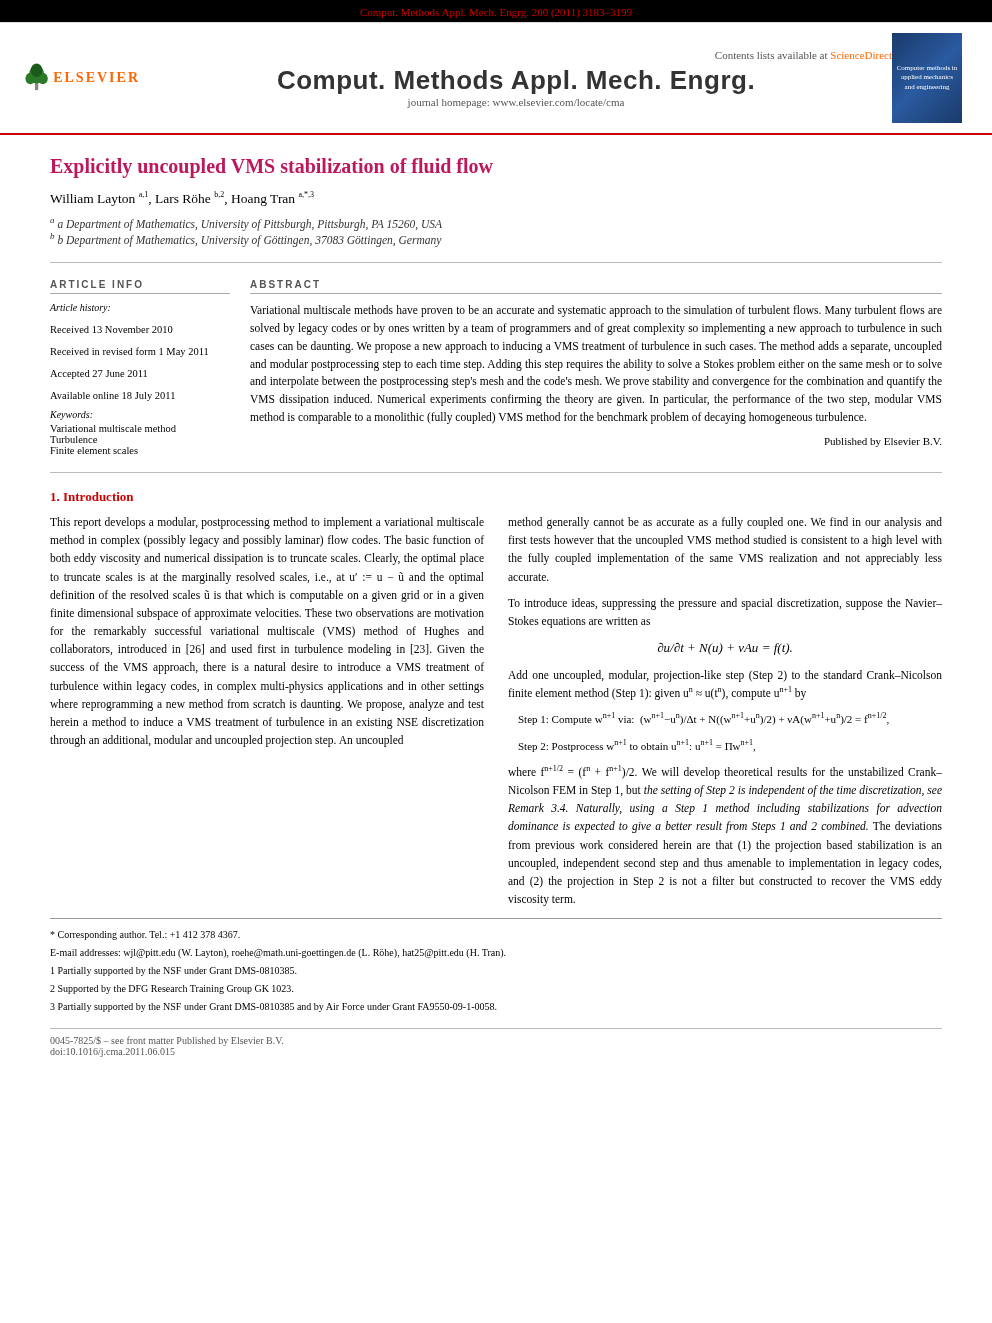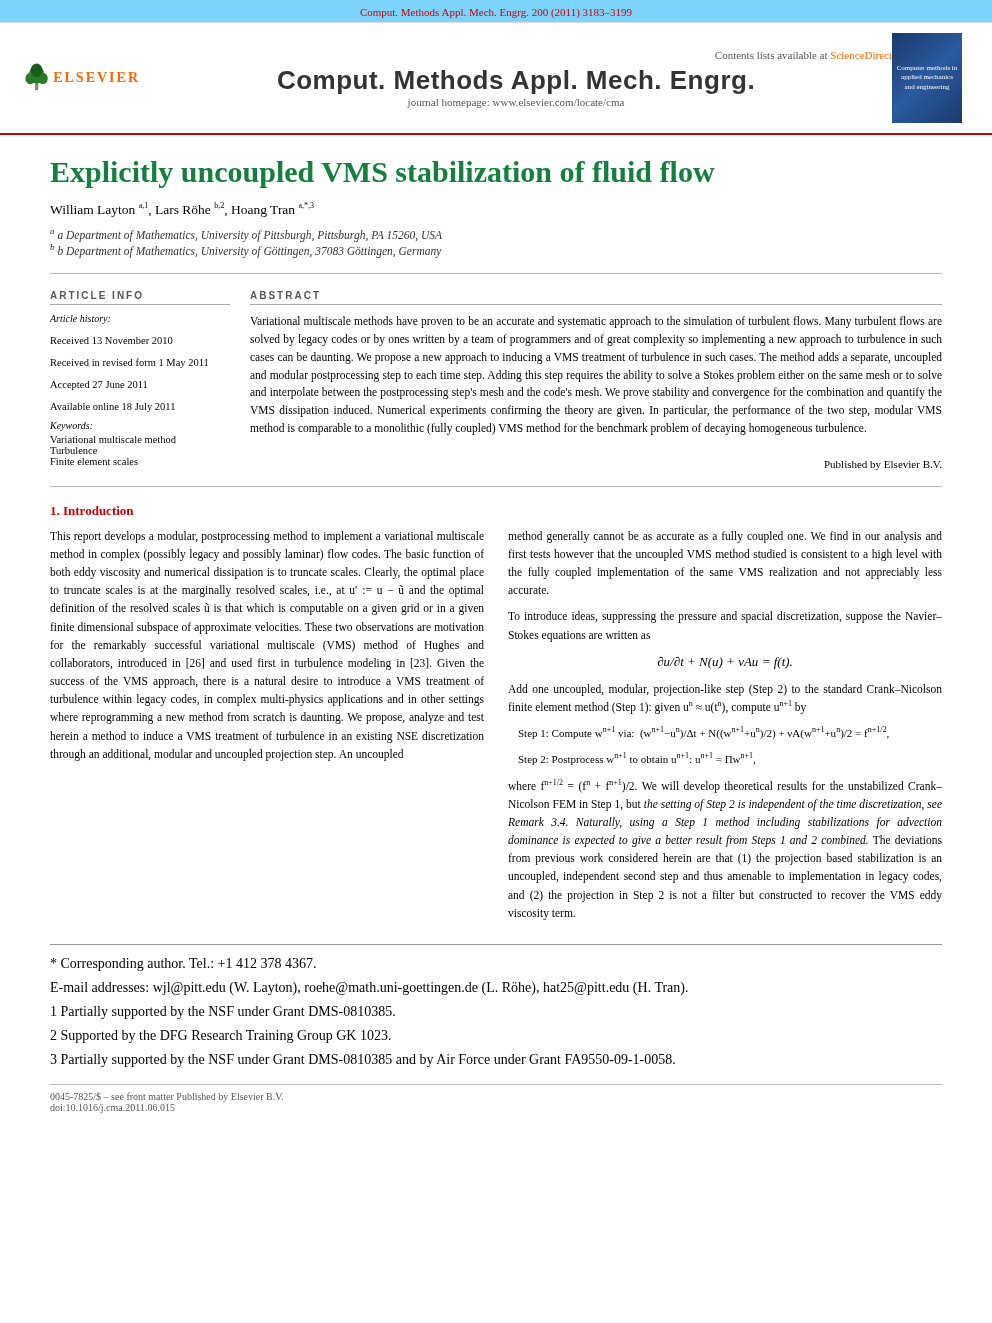--- a/index.html
+++ b/index.html
@@ -5,21 +5,21 @@
     * { margin: 0; padding: 0; box-sizing: border-box; }
     body {
       font-family: 'Times New Roman', Times, serif;
       background: #fff;
       width: 992px;
       min-height: 1323px;
       font-size: 13px;
       color: #000;
     }
     .top-bar {
-      background: #7dd3fc;
+      background: #000000;
       text-align: center;
       padding: 6px 0 4px;
       font-size: 11px;
       color: #c00;
       border-bottom: 1px solid #ddd;
     }
     .journal-header {
       display: flex;
       align-items: center;
       padding: 10px 20px;
@@ -84,23 +84,23 @@
       justify-content: center;
       font-size: 8px;
       color: #fff;
       text-align: center;
       padding: 4px;
     }
     .main-content {
       padding: 20px 50px 20px 50px;
     }
     .article-title {
-      font-size: 30px;
-      font-weight: bold;
-      color: #15803d;
+      font-size: 20px;
+      font-weight: bold;
+      color: #be185d;
       margin-bottom: 12px;
       font-family: 'Times New Roman', Times, serif;
     }
     .authors {
       font-size: 13.5px;
       color: #000;
       margin-bottom: 8px;
     }
     .affiliations {
       font-size: 11.5px;
@@ -175,21 +175,21 @@
     .abstract-text {
       font-size: 11.5px;
       color: #000;
       line-height: 1.55;
       text-align: justify;
     }
     .published-by {
       font-size: 11px;
       text-align: right;
       color: #000;
-      margin-top: 20px;
+      margin-top: 8px;
     }
     .divider {
       border: none;
       border-top: 1px solid #bbb;
       margin: 16px 0;
     }
     .body-two-col {
       display: flex;
       gap: 24px;
     }
@@ -223,23 +223,23 @@
     }
     .step-block {
       font-size: 11px;
       color: #000;
       line-height: 1.6;
       margin: 8px 0;
       padding-left: 10px;
     }
     .footnote-section {
       border-top: 1px solid #999;
-      margin-top: 14px;
+      margin-top: 2px;
       padding-top: 8px;
-      font-size: 14px;
+      font-size: 10px;
       color: #000;
       line-height: 1.5;
     }
     .footnote-line {
       margin-bottom: 3px;
     }
     .bottom-bar {
       border-top: 1px solid #bbb;
       margin-top: 14px;
       padding-top: 6px;

